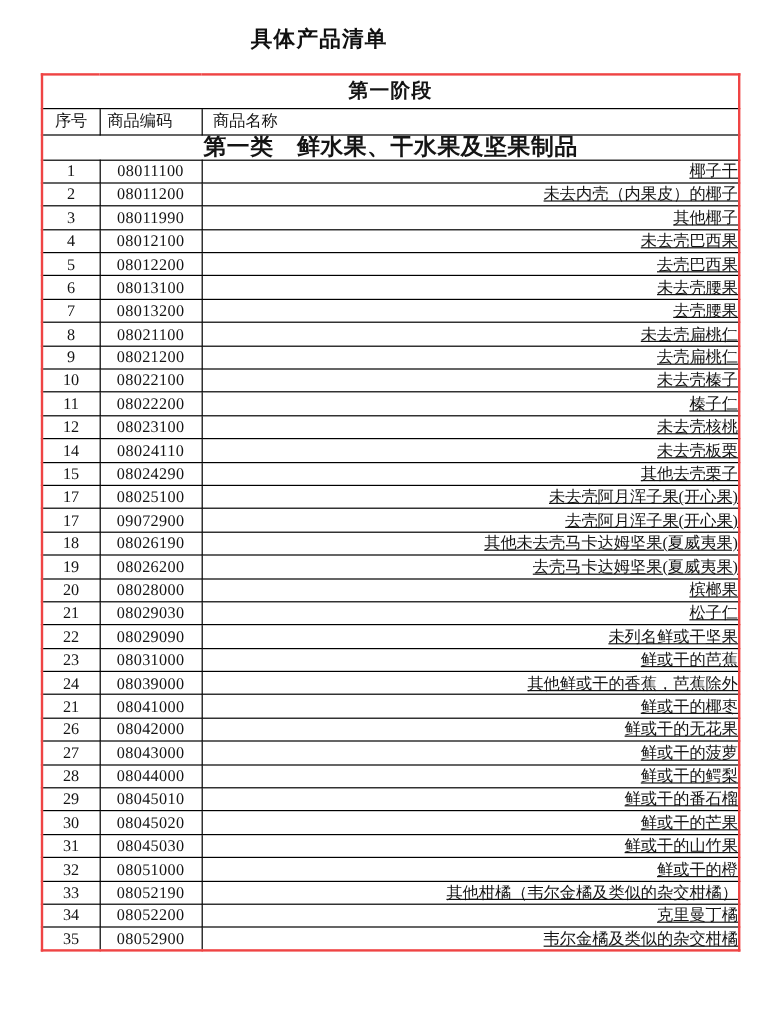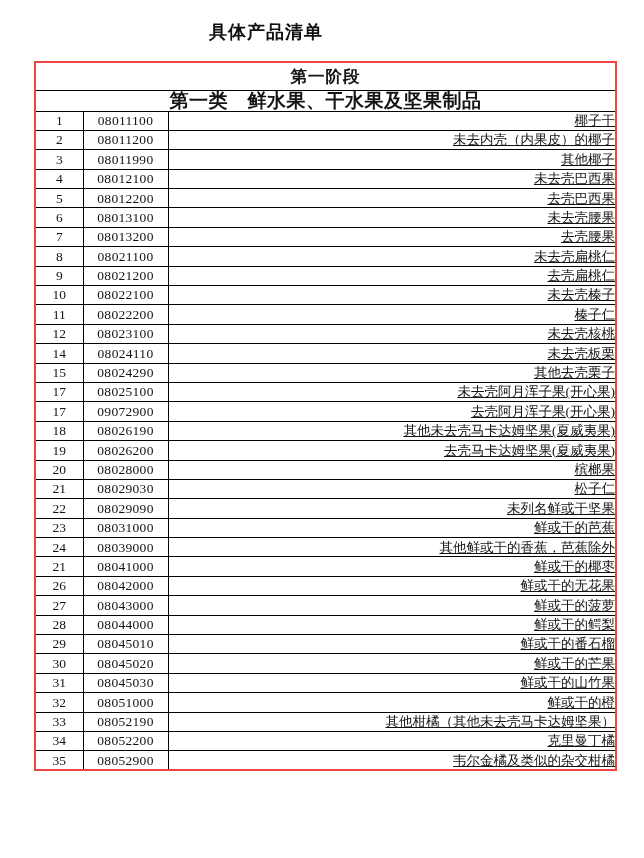--- a/index.html
+++ b/index.html
@@ -90,20 +90,25 @@
   <table class="product-table">
     <colgroup>
       <col class="col-no-def">
       <col class="col-code-def">
       <col class="col-name-def">
     </colgroup>
     <thead>
       <tr class="phase-row">
         <td colspan="3">第一阶段</td>
       </tr>
+      <tr class="header-row">
+        <th class="col-no">序号</th>
+        <th class="col-code">商品编码</th>
+        <th class="col-name">商品名称</th>
+      </tr>
       <tr class="category-row">
         <td colspan="3">第一类　鲜水果、干水果及坚果制品</td>
       </tr>
     </thead>
     <tbody class="data-body">
         <tr>
           <td class="col-no">1</td>
           <td class="col-code">08011100</td>
           <td class="col-name">椰子干</td>
         </tr>
@@ -253,21 +258,21 @@
           <td class="col-name">鲜或干的山竹果</td>
         </tr>
         <tr>
           <td class="col-no">32</td>
           <td class="col-code">08051000</td>
           <td class="col-name">鲜或干的橙</td>
         </tr>
         <tr>
           <td class="col-no">33</td>
           <td class="col-code">08052190</td>
-          <td class="col-name">其他柑橘（其他未去壳马卡达姆坚果）</td>
+          <td class="col-name">其他柑橘（韦尔金橘及类似的杂交柑橘）</td>
         </tr>
         <tr>
           <td class="col-no">34</td>
           <td class="col-code">08052200</td>
           <td class="col-name">克里曼丁橘</td>
         </tr>
         <tr>
           <td class="col-no">35</td>
           <td class="col-code">08052900</td>
           <td class="col-name">韦尔金橘及类似的杂交柑橘</td>

